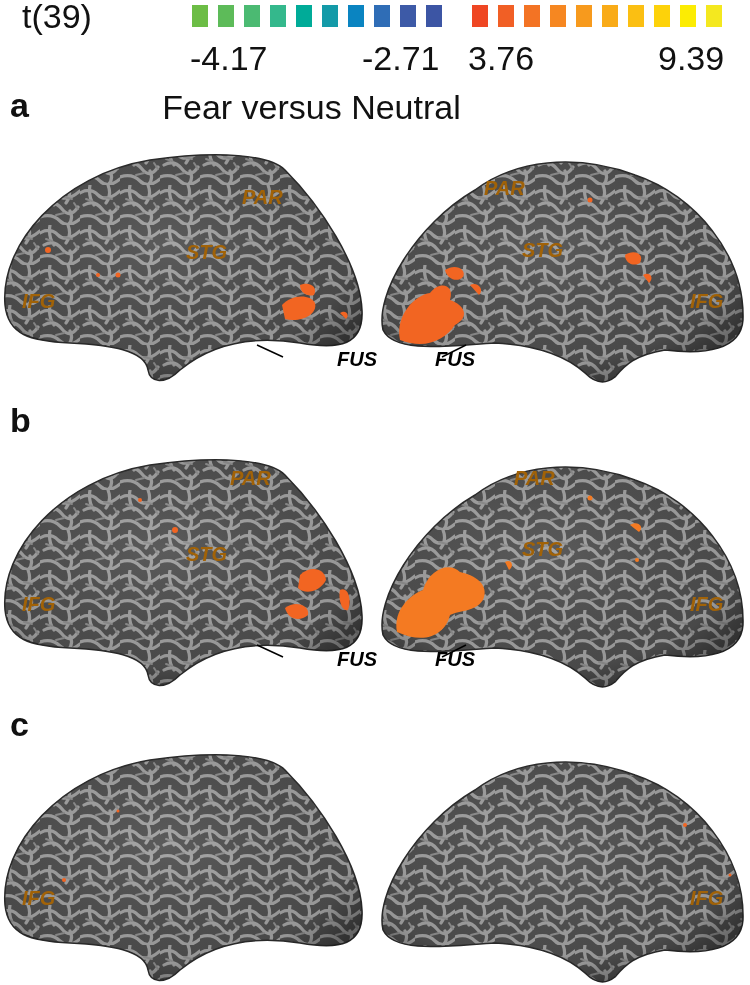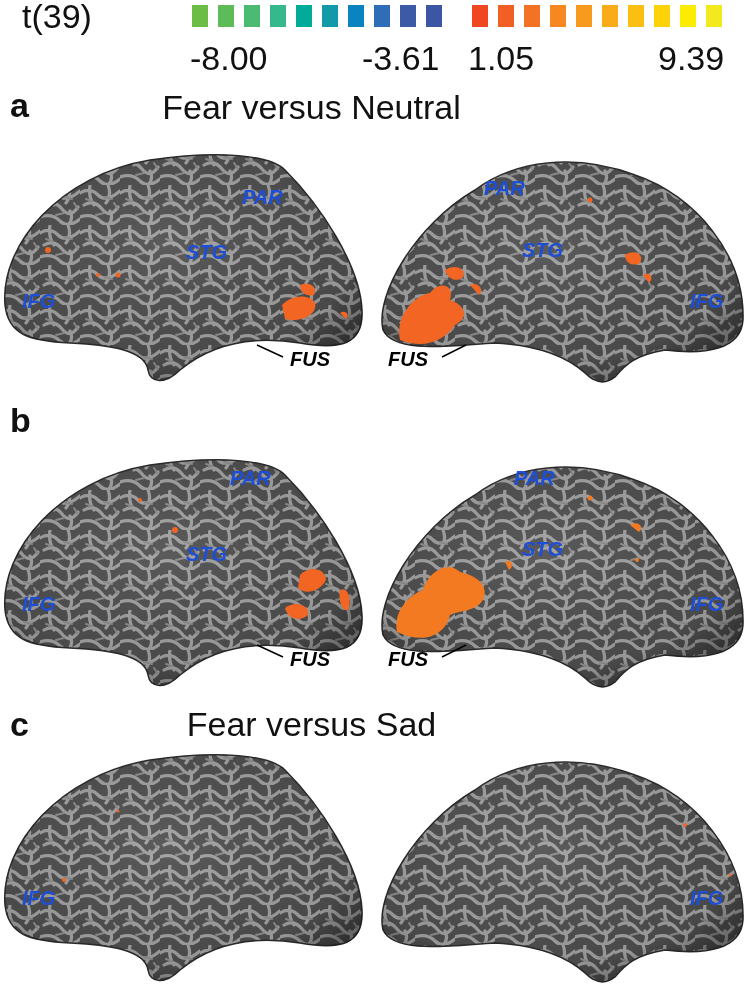--- a/index.html
+++ b/index.html
@@ -12,22 +12,22 @@
   .swatches { position: absolute; top: 5px; height: 22px; display: flex; }
   .swatches.neg { left: 192px; }
   .swatches.pos { left: 472px; }
   .sw { width: 16px; height: 22px; margin-right: 10px; }
   .tick { position: absolute; top: 38px; font-size: 34px; line-height: 40px; }
   .panel { position: absolute; left: 0; width: 750px; }
   .panel-letter { position: absolute; left: 10px; font-size: 34px; font-weight: bold; line-height: 40px; }
   .panel-title { position: absolute; left: 0; width: 623px; text-align: center; font-size: 34px; line-height: 40px; }
   .hemi { position: absolute; }
   .lbl { position: absolute; font-size: 20px; font-weight: bold; font-style: italic; line-height: 22px; }
-  .lbl.white { color: #1d4ed8; }
-  .lbl.black { color: #000000; }
+  .lbl.white { color: #a16207; }
+  .lbl.black { color: #000000; margin-left: 47px; }
 </style>
 </head>
 <body>
 
 <div class="legend">
   <div class="leg-t">t(39)</div>
   <div class="swatches neg" id="neg-sw">
       <div class="sw" style="background: rgb(108, 189, 69);"></div>
       <div class="sw" style="background: rgb(93, 187, 89);"></div>
       <div class="sw" style="background: rgb(75, 186, 114);"></div>
@@ -44,23 +44,23 @@
       <div class="sw" style="background: rgb(241, 95, 37);"></div>
       <div class="sw" style="background: rgb(243, 115, 36);"></div>
       <div class="sw" style="background: rgb(246, 135, 33);"></div>
       <div class="sw" style="background: rgb(247, 154, 29);"></div>
       <div class="sw" style="background: rgb(249, 171, 24);"></div>
       <div class="sw" style="background: rgb(251, 191, 18);"></div>
       <div class="sw" style="background: rgb(253, 210, 10);"></div>
       <div class="sw" style="background: rgb(252, 236, 3);"></div>
       <div class="sw" style="background: rgb(244, 232, 31);"></div>
     </div>
-  <div class="tick" style="left:190px">-8.00</div>
-  <div class="tick" style="left:362px">-3.61</div>
-  <div class="tick" style="left:468px">1.05</div>
+  <div class="tick" style="left:190px">-4.17</div>
+  <div class="tick" style="left:362px">-2.71</div>
+  <div class="tick" style="left:468px">3.76</div>
   <div class="tick" style="left:658px">9.39</div>
 </div>
 
 <svg width="0" height="0" style="position:absolute">
   <defs>
     <pattern id="gyri" width="40" height="40" patternUnits="userSpaceOnUse">
       <rect width="40" height="40" fill="#4d4d4d"></rect>
       <path d="M0 8 Q10 2 18 10 T40 6 M4 20 Q14 14 22 24 T38 22 M0 32 Q12 28 20 36 T40 34 M10 0 Q8 12 14 20 M28 0 Q32 10 26 18 M30 26 Q34 34 28 40" stroke="#9e9e9e" stroke-width="3.2" fill="none" stroke-linecap="round"></path>
       <path d="M6 14 L12 16 M24 12 L32 14 M16 30 L24 28 M34 18 L38 24" stroke="#8a8a8a" stroke-width="2" fill="none" stroke-linecap="round"></path>
     </pattern>
@@ -154,21 +154,20 @@
   <div class="lbl white" style="left:522px;top:538px;position:fixed">STG</div>
   <div class="lbl white" style="left:690px;top:593px;position:fixed">IFG</div>
   <svg class="hemi" style="left:438px;top:243px" width="30" height="20">
       <line x1="28" y1="2" x2="4" y2="14" stroke="#000" stroke-width="1.5"></line>
     </svg>
   <div class="lbl black" style="left:388px;top:248px">FUS</div>
 </div>
 
 <div class="panel" style="top:690px;height:295px">
   <div class="panel-letter" style="top:14px">c</div>
-  <div class="panel-title" style="top:14px">Fear versus Sad</div>
 
   <svg class="hemi" style="left:0;top:55px" width="375" height="240" viewBox="0 0 375 240">
     <path d="M5 160 C0 100 60 30 150 15 C220 5 270 10 285 25 C320 60 360 120 362 165 C364 200 340 205 300 198 C250 190 210 200 180 225 C165 240 150 238 148 225 C145 205 110 200 70 198 C30 196 8 190 5 160 Z" fill="url(#gyri)" stroke="#2a2a2a" stroke-width="1.5"></path>
     <path d="M5 160 C0 100 60 30 150 15 C220 5 270 10 285 25 C320 60 360 120 362 165 C364 200 340 205 300 198 C250 190 210 200 180 225 C165 240 150 238 148 225 C145 205 110 200 70 198 C30 196 8 190 5 160 Z" fill="url(#shade)"></path>
     <g fill="#f26522">
         <circle cx="64" cy="135" r="2"></circle>
         <circle cx="118" cy="66" r="1.5"></circle>
       </g>
   </svg>
   <div class="lbl white" style="left:22px;top:197px">IFG</div>

